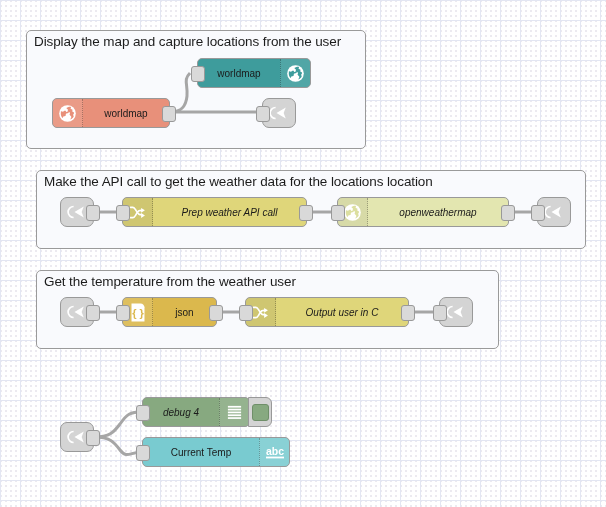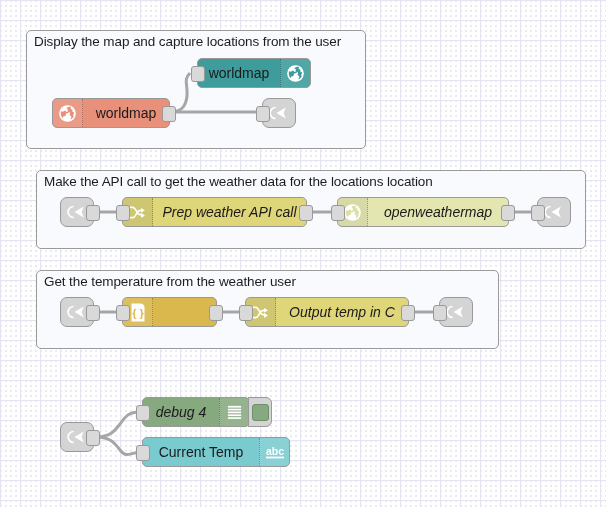--- a/index.html
+++ b/index.html
@@ -76,21 +76,21 @@
     align-items: stretch;
     flex: 1 1 auto;
     border-radius: 4px;
     overflow: hidden;
   }
   .node-label {
     flex: 1 1 auto;
     display: flex;
     align-items: center;
     justify-content: center;
-    font-size: 14px;
+    font-size: 10px;
     color: #1a1a1a;
     white-space: nowrap;
     padding: 0 8px;
   }
   .node-label.italic { font-style: italic; }
 
   
   .icon-cell {
     width: 29px;
     flex: 0 0 29px;
@@ -313,36 +313,37 @@
 
   <div class="node n-gold" style="left:122px; top:297px; width:95px;">
     <div class="port in"></div>
     <div class="node-body">
       <div class="icon-cell left">
         <svg class="gl" width="20" height="21" viewBox="0 0 20 22">
           <path fill="#ffffff" d="M3.2 1.5h9.5c2.3 0 4.1 1.8 4.1 4.1V20.5H3.2z"></path>
           <text x="10" y="15.4" text-anchor="middle" font-family="Liberation Sans, sans-serif" font-size="11.5" font-weight="bold" fill="#dbb84d">{ }</text>
         </svg>
       </div>
+      <div class="node-label">json</div>
     </div>
     <div class="port out"></div>
   </div>
 
   <div class="node n-yellow" style="left:245px; top:297px; width:164px;">
     <div class="port in"></div>
     <div class="node-body">
       <div class="icon-cell left">
         <svg class="gl" width="19" height="19" viewBox="0 0 24 24">
           <path fill="none" stroke="#ffffff" stroke-width="2.1" stroke-linecap="round" d="M3 5.5h3.2c1.6 0 2.4 1.4 3.6 3.4 1.4 2.4 2.3 4.2 4 5.2 1 .6 2 .6 3.4.6"></path>
           <path fill="none" stroke="#ffffff" stroke-width="2.1" stroke-linecap="round" d="M3 18.5h3.2c1.6 0 2.4-1.4 3.6-3.4 1.4-2.4 2.3-4.2 4-5.2 1-.6 2-.6 3.4-.6"></path>
           <path fill="#ffffff" d="M16.6 6.2 L21.4 9.3 L16.6 12.4 Z"></path>
           <path fill="#ffffff" d="M16.6 12.6 L21.4 15.7 L16.6 18.8 Z"></path>
         </svg>
       </div>
-      <div class="node-label italic">Output temp in C</div>
+      <div class="node-label italic">Output user in C</div>
     </div>
     <div class="port out"></div>
   </div>
 
   <div class="node link" style="left:439px; top:297px;">
     <div class="port in"></div>
     <div class="icon-cell">
       <svg class="gl" width="22" height="20" viewBox="0 0 26 22">
         <path fill="none" stroke="#ffffff" stroke-width="2" d="M9 4.5a6.5 6.5 0 0 0 0 13"></path>
         <path fill="#ffffff" d="M10 11 L21 4.5 L18.5 11 L21 17.5 Z"></path>

